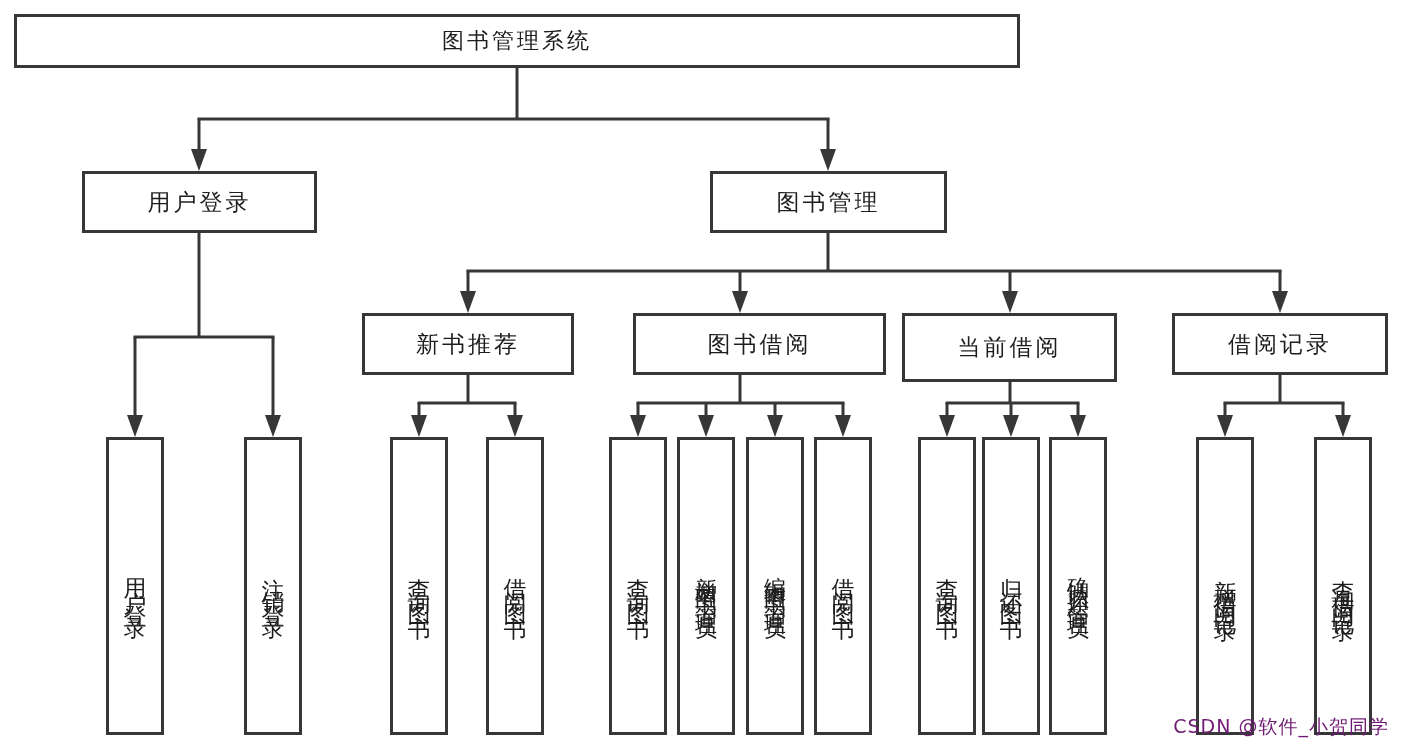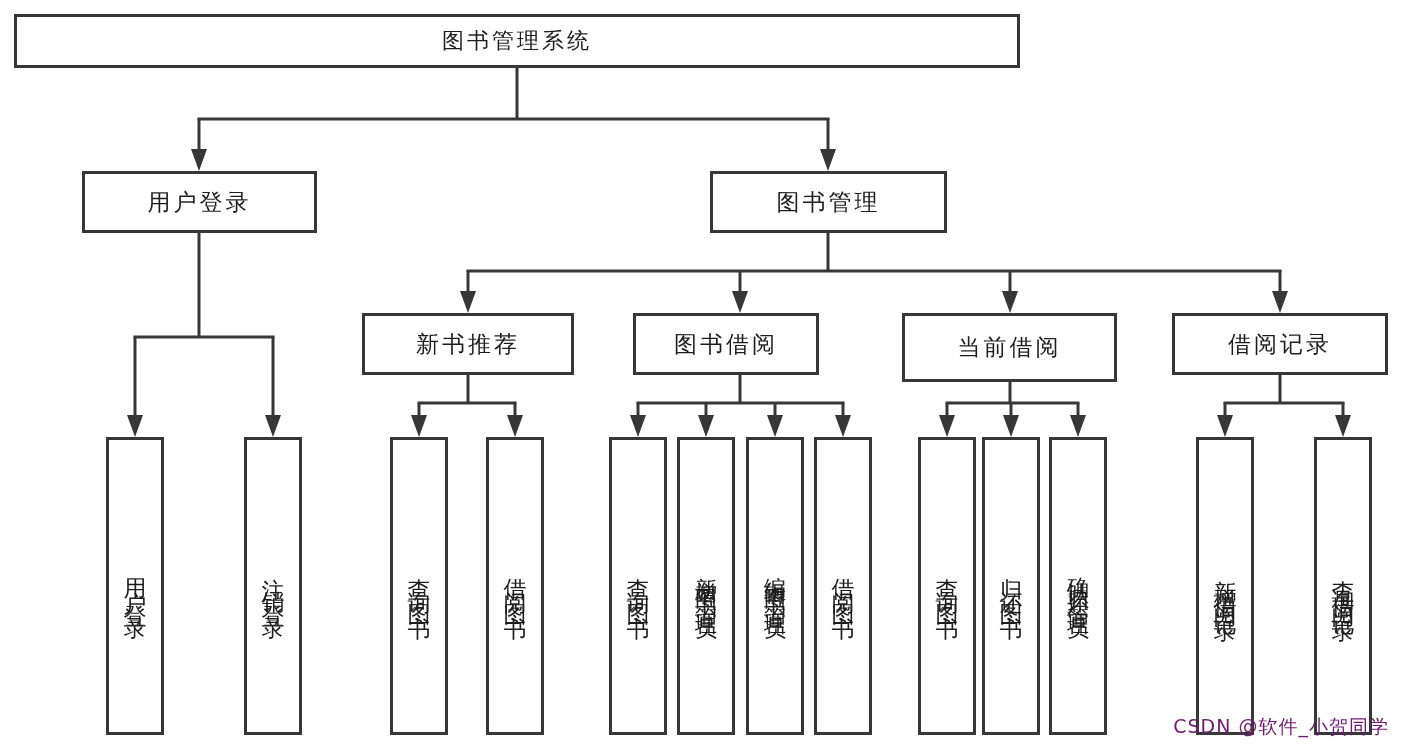--- a/index.html
+++ b/index.html
@@ -105,21 +105,21 @@
 <div class="node hnode" style="left:82px;top:171px;width:235px;height:62px;">
   <span>用户登录</span>
 </div>
 <div class="node hnode" style="left:710px;top:171px;width:237px;height:62px;">
   <span>图书管理</span>
 </div>
 
 <div class="node hnode" style="left:362px;top:313px;width:212px;height:62px;">
   <span>新书推荐</span>
 </div>
-<div class="node hnode" style="left:633px;top:313px;width:186px;height:62px;">
+<div class="node hnode" style="left:633px;top:313px;width:253px;height:62px;">
   <span>图书借阅</span>
 </div>
 <div class="node hnode" style="left:902px;top:313px;width:215px;height:69px;">
   <span>当前借阅</span>
 </div>
 <div class="node hnode" style="left:1172px;top:313px;width:216px;height:62px;">
   <span>借阅记录</span>
 </div>
 
 <div class="node leaf" style="left:106px;top:437px;width:58px;height:298px;">

